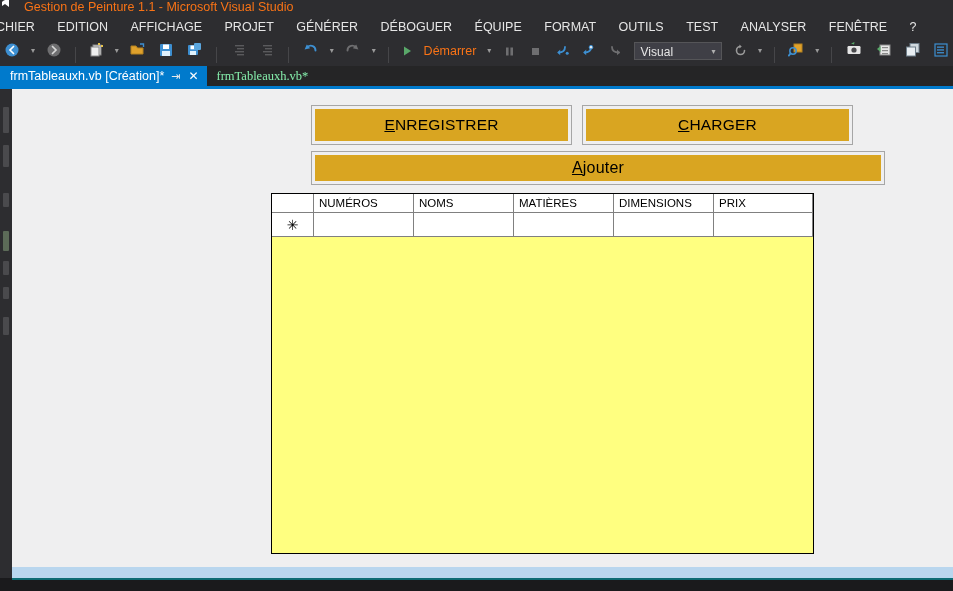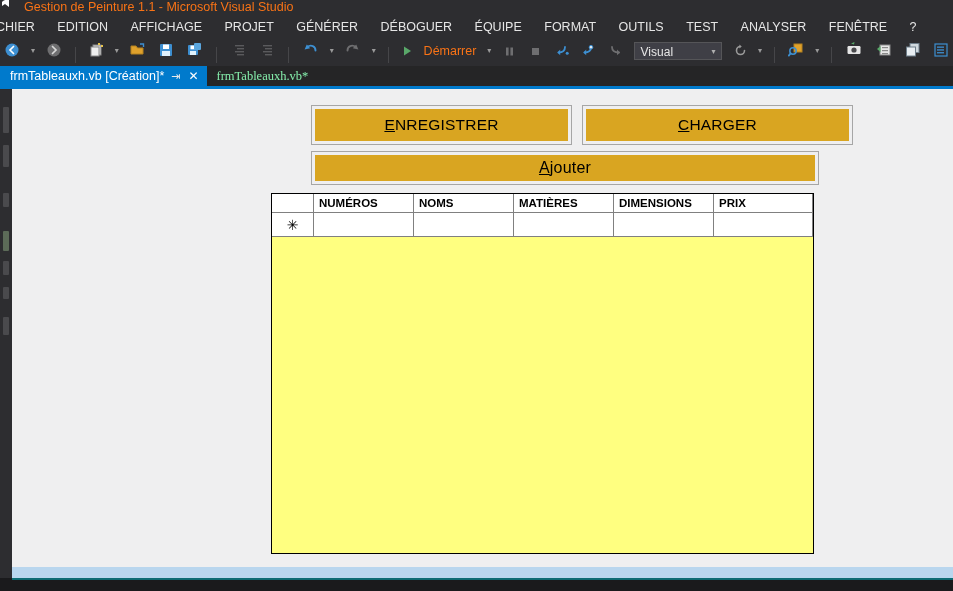--- a/index.html
+++ b/index.html
@@ -128,21 +128,21 @@
     position:absolute;border:1px solid #000000;background:#ffff80;
     box-sizing:border-box;overflow:hidden;
   }
   .grid .hdrow{
     display:flex;height:19px;background:#ffffff;
     border-bottom:1px solid #808080;box-sizing:border-box;
   }
   .grid .hc{
     height:18px;line-height:18px;font-size:11.5px;color:#000000;
     border-right:1px solid #808080;box-sizing:border-box;
-    padding-left:5px;overflow:hidden;white-space:nowrap;background:#ffffff;font-weight:bold;
+    padding-left:5px;overflow:hidden;white-space:nowrap;background:#ffffff;
   }
   .grid .hc.rowhdr{padding:0;}
   .grid .newrow{
     display:flex;height:24px;background:#ffffff;
     border-bottom:1px solid #808080;box-sizing:border-box;
   }
   .grid .rc{
     height:23px;border-right:1px solid #808080;box-sizing:border-box;
     background:#ffffff;
   }
@@ -461,21 +461,21 @@
         <span class="lbl"><u>E</u><span>NREGISTRER</span></span>
       </div>
     </div>
 
     <div class="btnframe" style="left:530px;top:16px;width:271px;height:40px;">
       <div class="btn">
         <span class="lbl"><u>C</u><span>HARGER</span></span>
       </div>
     </div>
 
-    <div class="btnframe" style="left:259px;top:62px;width:508px;height:34px;">
+    <div class="btnframe" style="left:259px;top:62px;width:574px;height:34px;">
       <div class="btn big">
         <span class="lbl"><u>A</u><span>jouter</span></span>
       </div>
     </div>
 
     <div class="grid" style="left:259px;top:104px;width:543px;height:361px;">
 
       <div class="hdrow">
         <span class="hc rowhdr" style="width:42px"></span>
         <span class="hc" style="width:100px">NUMÉROS</span>

